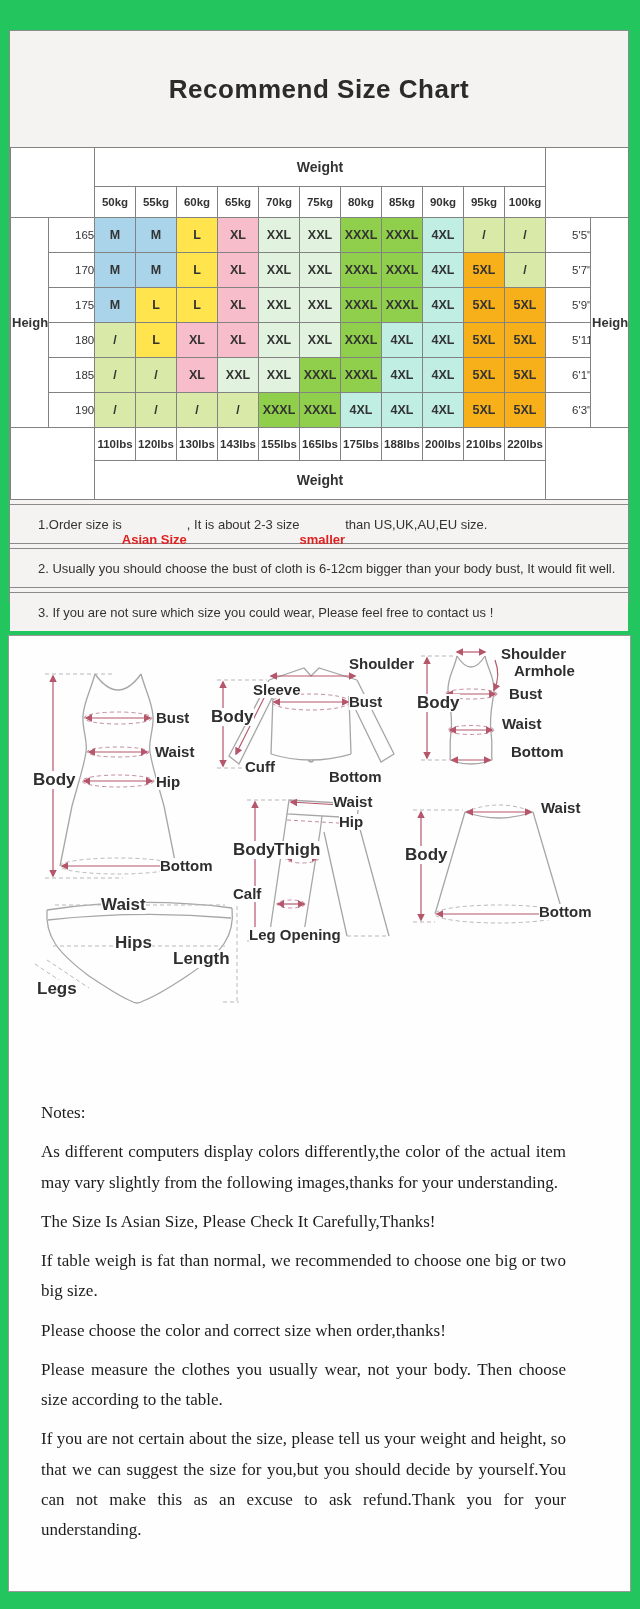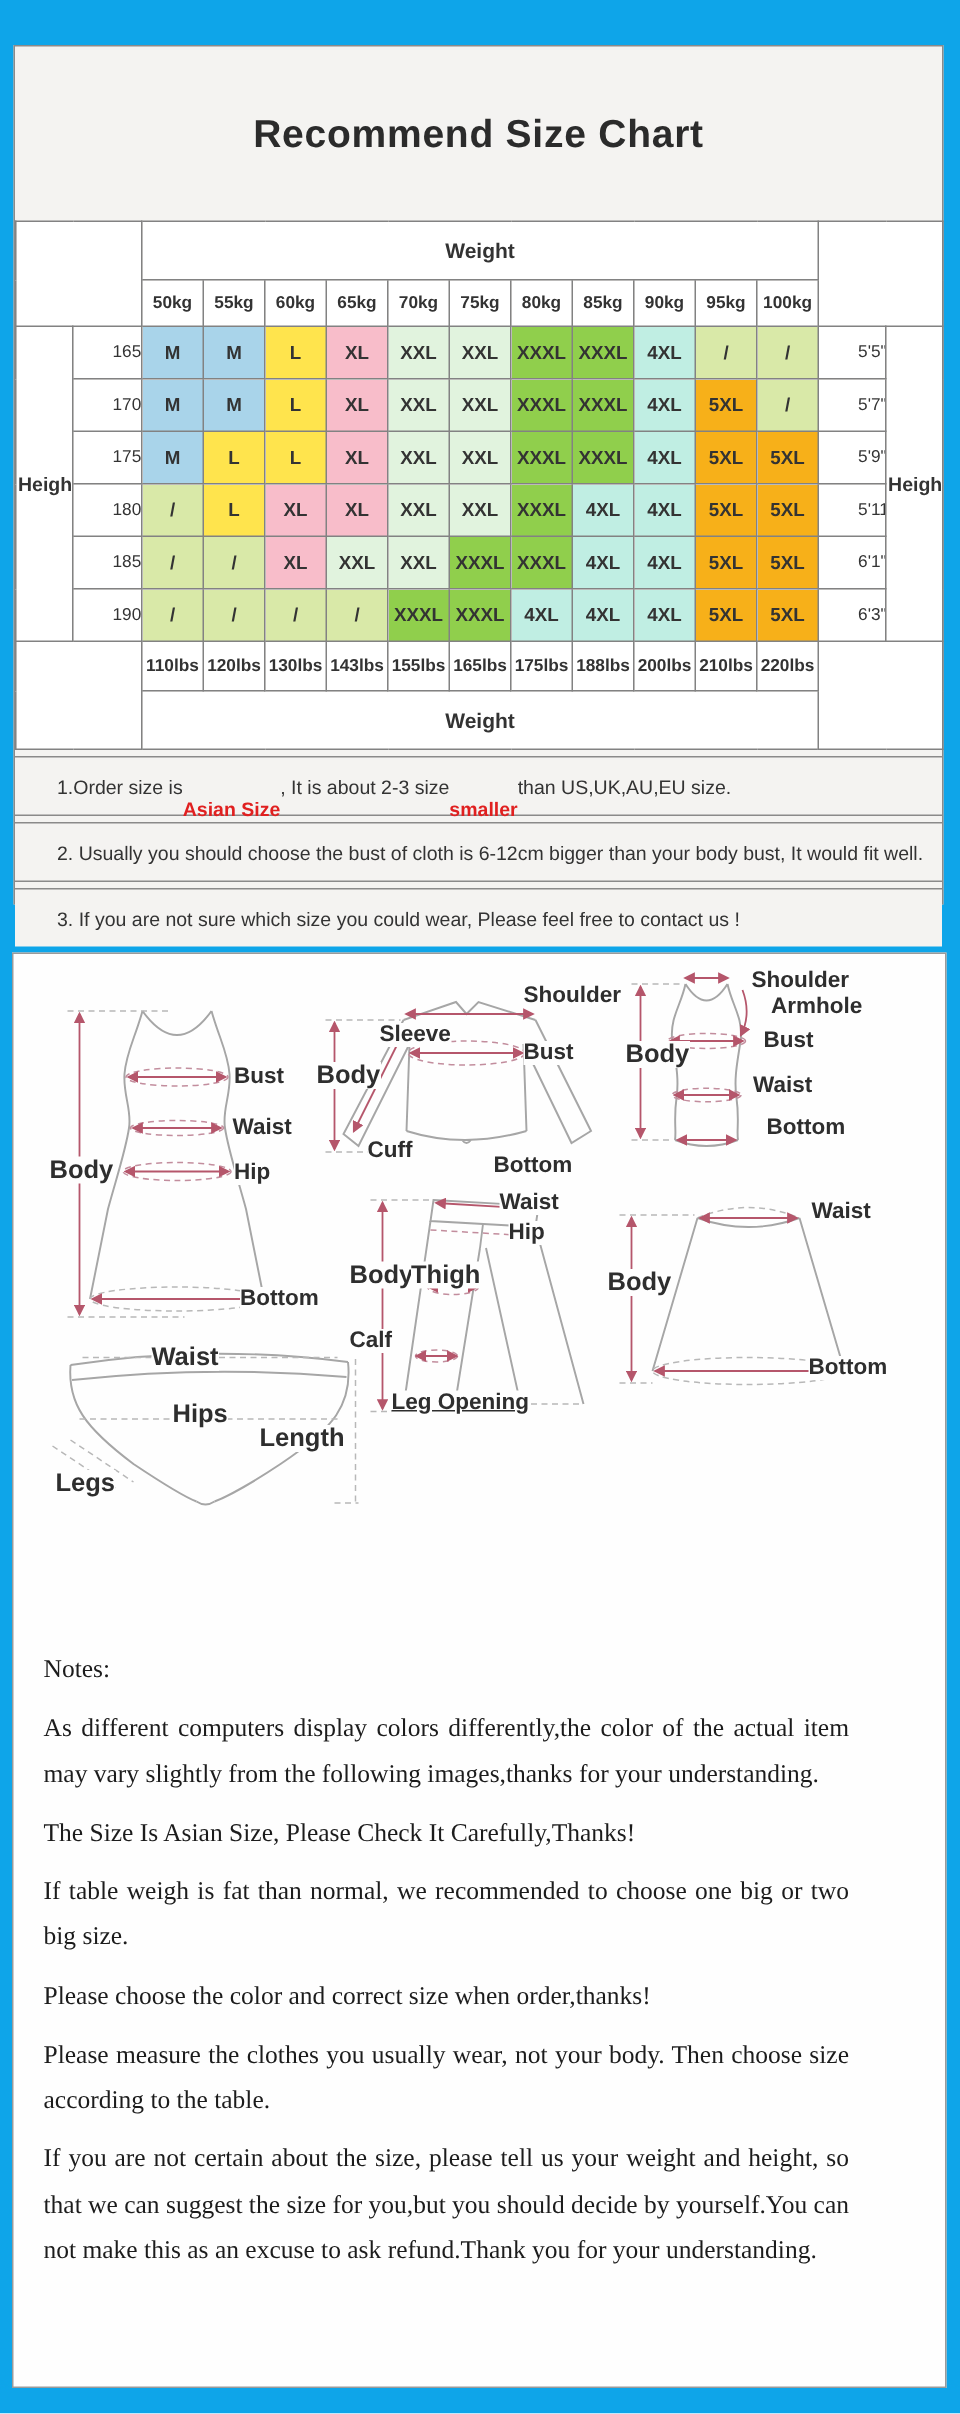--- a/index.html
+++ b/index.html
@@ -1,16 +1,16 @@
 <!DOCTYPE html>
 <html><head>
 <meta charset="utf-8">
 <style>
   html,body{margin:0;padding:0;background:#fff;}
-  .canvas{position:relative;width:640px;height:1609px;background:#0ea5e9;overflow:hidden;
+  .canvas{position:relative;width:640px;height:1609px;background:#22c55e;overflow:hidden;
           font-family:"Liberation Sans",sans-serif;color:#333;}
 
   
   .chart-box{position:absolute;left:9px;top:30px;width:620px;height:573px;
              background:#f4f3f1;border:1px solid #8a8a8a;box-sizing:border-box;}
   .chart-title{height:116px;display:flex;align-items:center;justify-content:center;
                font-size:26px;font-weight:bold;color:#2b2b2b;letter-spacing:.5px;}
   table.sizes{border-collapse:collapse;table-layout:fixed;width:618px;}
   table.sizes td{border:1px solid #828282;text-align:center;vertical-align:middle;
                  background:#fff;color:#333;overflow:hidden;white-space:nowrap;}
@@ -34,21 +34,21 @@
   .dlabel{position:absolute;font-weight:bold;font-size:15px;color:#2e2e2e;background:#fefefe;
           line-height:1.05;white-space:nowrap;}
   .dlabel.big{font-size:17px;}
   .garment{fill:none;stroke:#a6a6a6;stroke-width:1.3;}
   .dashg{fill:none;stroke:#b8b8b8;stroke-width:1;stroke-dasharray:4 3;}
   .dashp{fill:none;stroke:#c28d9d;stroke-width:1;stroke-dasharray:4 3;}
   .arrow{stroke:#b5566b;stroke-width:1.2;fill:none;}
 
   .bottom-notes{position:absolute;left:20px;top:462px;width:537px;
                 font-family:"Liberation Serif",serif;font-size:17px;line-height:1.78;color:#1c1c1c;}
-  .bottom-notes p{margin:0 0 9px 0;text-align:justify;}
+  .bottom-notes p{margin:0 0 9px 12px;text-align:justify;}
 </style>
 </head>
 <body>
 
 <div class="canvas">
 
   <div class="chart-box">
     <div class="chart-title">Recommend Size Chart</div>
     <table class="sizes">
       <colgroup>
@@ -323,21 +323,21 @@
         <line class="arrow" x1="70" y1="16" x2="136" y2="20" marker-start="url(#ar-p)" marker-end="url(#ar-p)"></line>
         <line class="dashp" x1="66" y1="34" x2="134" y2="38"></line>
         <line class="arrow" x1="65" y1="72" x2="97" y2="72" marker-start="url(#ar-p)" marker-end="url(#ar-p)"></line>
         <line class="arrow" x1="57" y1="118" x2="83" y2="118" marker-start="url(#ar-p)" marker-end="url(#ar-p)"></line>
       </svg>
       <div class="dlabel" style="left:112px;top:8px;">Waist</div>
       <div class="dlabel" style="left:118px;top:28px;">Hip</div>
       <div class="dlabel big" style="left:12px;top:55px;">Body</div>
       <div class="dlabel big" style="left:53px;top:55px;">Thigh</div>
       <div class="dlabel" style="left:12px;top:100px;">Calf</div>
-      <div class="dlabel" style="left:40px;top:141px;text-decoration:underline;">Leg Opening</div>
+      <div class="dlabel" style="left:28px;top:141px;">Leg Opening</div>
     </div>
 
     <div class="diag" style="left:390px;top:148px;width:220px;height:150px;">
       <svg width="220" height="150" viewBox="0 0 220 150">
         <defs>
             <marker id="ar-k" viewBox="0 0 10 10" refX="8" refY="5" markerWidth="6.5" markerHeight="6.5" orient="auto-start-reverse">
               <path d="M0,0L10,5L0,10z" fill="#b5566b"></path>
             </marker>
           </defs>
         <path class="dashg" d="M66,28 Q100,14 134,28"></path>

